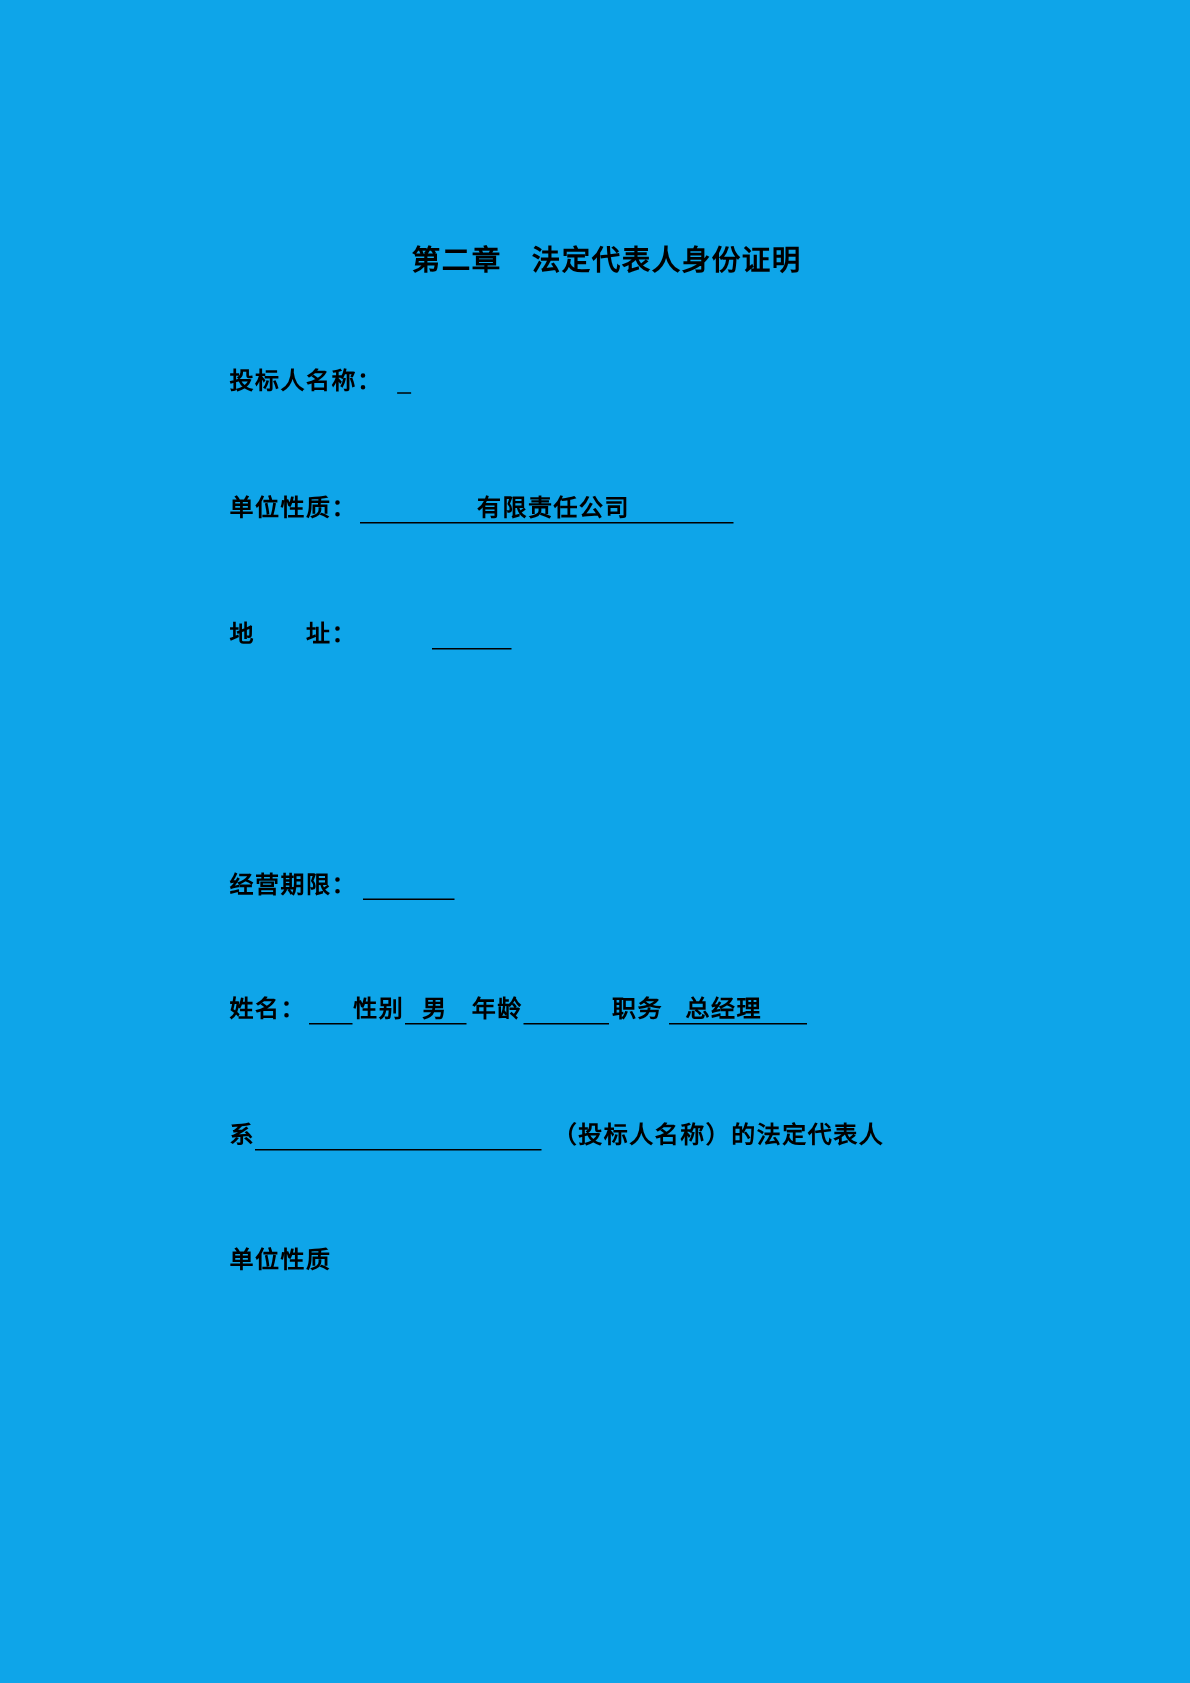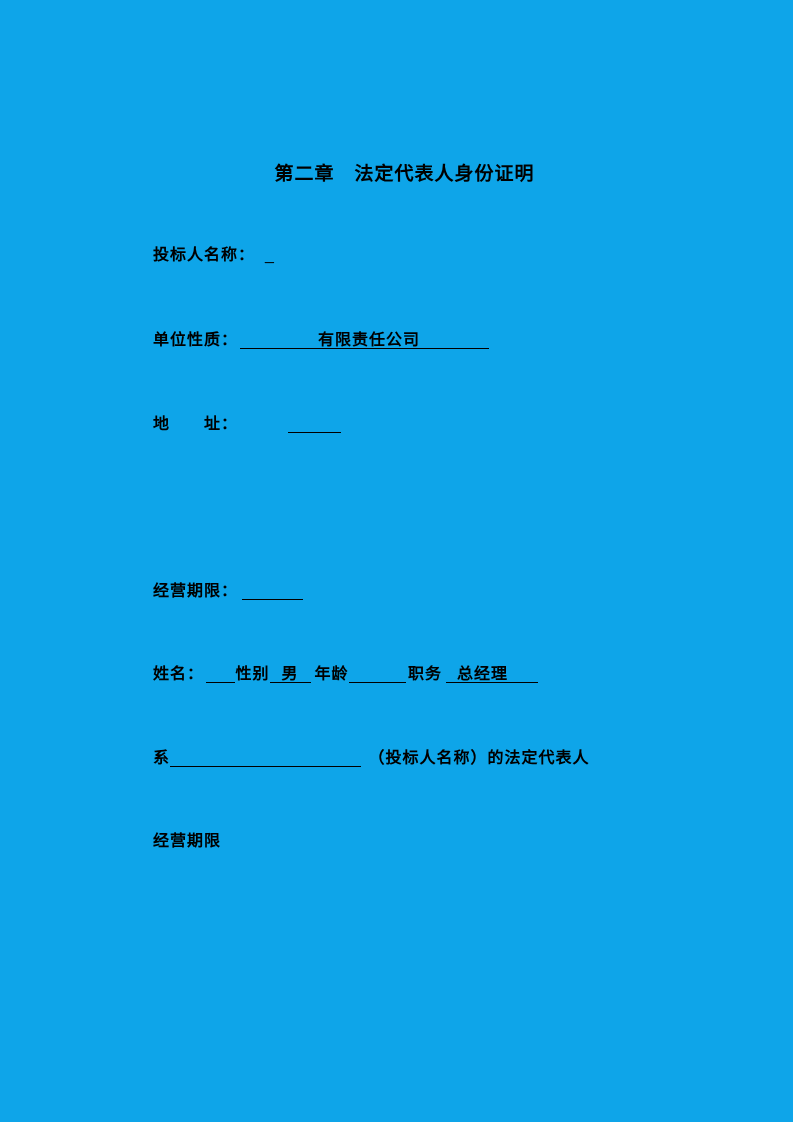--- a/index.html
+++ b/index.html
@@ -75,16 +75,16 @@
 
   <div class="line" style="top:662px">
     <span>姓名：</span><span class="ul" style="margin-left:2px;padding:0 12px"></span><span>性别</span><span class="ul" style="margin-left:1px;padding:0 12px 0 11px">男</span><span style="margin-left:4px">年龄</span><span class="ul" style="padding:0 26px"></span><span style="margin-left:2px">职务</span><span class="ul" style="margin-left:4px;padding:0 30px 0 11px">总经理</span>
   </div>
 
   <div class="line" style="top:746px">
     <span>系</span><span class="ul" style="padding:0 93px"></span><span style="margin-left:7px">（投标人名称）的法定代表人</span>
   </div>
 
   <div class="line" style="top:829px">
-    <span>经营期限</span>
+    <span>单位性质</span>
   </div>
 
 </div>
 
 </body></html>

